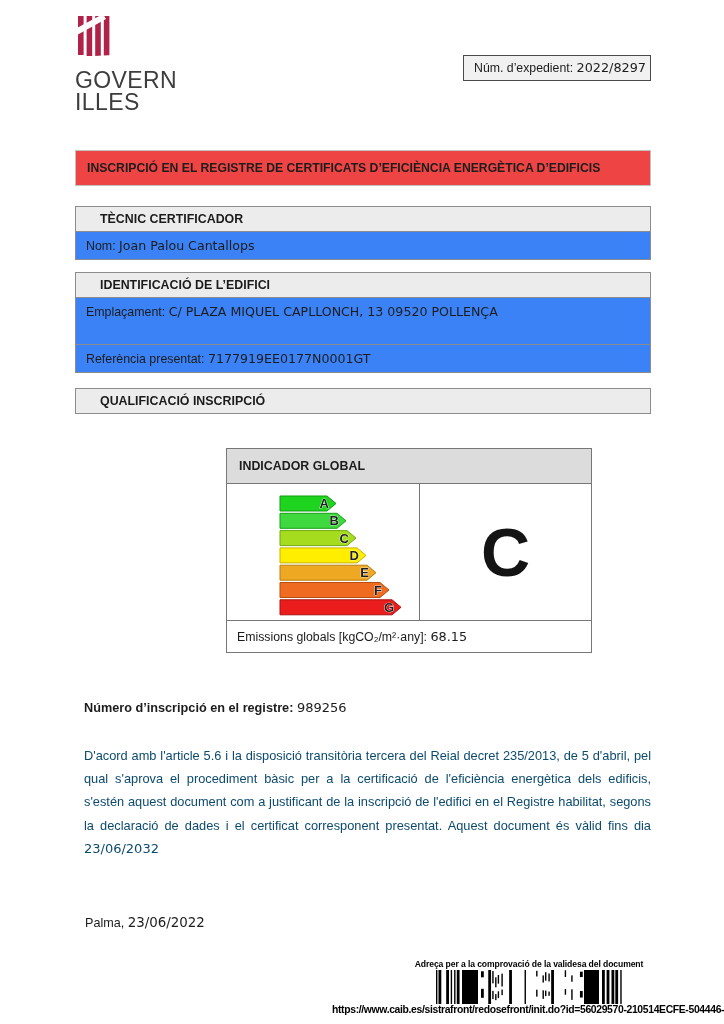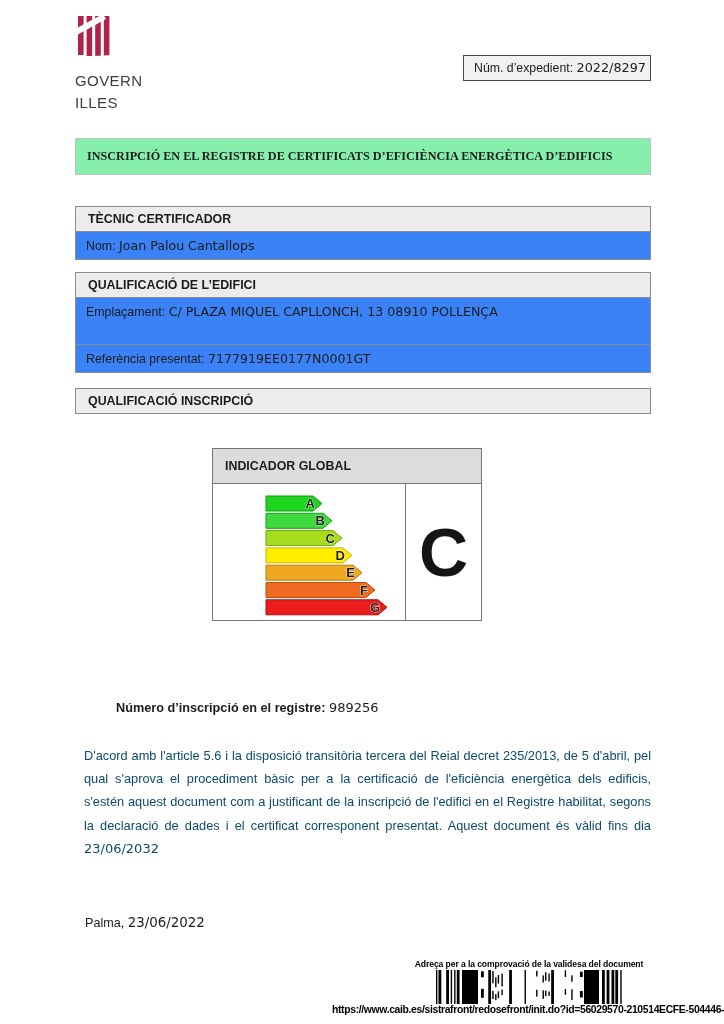--- a/index.html
+++ b/index.html
@@ -8,56 +8,56 @@
     position:relative;
     width:724px; height:1024px;
     font-family:"Liberation Sans", sans-serif;
     color:#1c1c1c;
     overflow:hidden;
   }
   .val { font-family:"DejaVu Sans", sans-serif; }
 
   
   .logo { position:absolute; left:75px; top:14px; }
-  .logo-text { margin-top:8px; font-size:15px; line-height:21.5px; color:#3d3d3d; letter-spacing:0.4px; }
+  .logo-text { margin-top:8px; font-size:23px; line-height:21.5px; color:#3d3d3d; letter-spacing:0.4px; }
   .logo-text .row { white-space:nowrap; }
   .slash-icon { display:inline-block; vertical-align:-6px; margin-left:1px; }
 
   .expedient {
     position:absolute; left:463px; top:55px; width:188px;
     border:1px solid #4a4a4a; background:#f1f1f1;
     padding:4px 10px 5px 10px; font-size:12.3px; white-space:nowrap;
   }
   .expedient .val { font-size:12.8px; }
 
   
   .title-bar {
-    position:absolute; left:75px; top:138px; width:576px;
-    background:#86efac; border:1px solid #c2c2c2;
-    padding:10px 11px; font-weight:bold; font-size:12.2px; color:#1d1d1d;font-family:Liberation Serif, serif;
+    position:absolute; left:75px; top:150px; width:576px;
+    background:#ef4444; border:1px solid #c2c2c2;
+    padding:10px 11px; font-weight:bold; font-size:12.2px; color:#1d1d1d;
   }
 
   
   .section { position:absolute; left:75px; width:576px; }
   .sec-head {
     border:1px solid #8c8c8c; background:#ececec;
-    font-weight:bold; font-size:12.4px; padding:5px 12px; color:#1b1b1b;
+    font-weight:bold; font-size:12.4px; padding:5px 24px; color:#1b1b1b;
   }
   .sec-row {
     border:1px solid #8c8c8c; border-top:none; background:#3b82f6;
     padding:6px 10px; font-size:12.4px;
   }
   .sec-row .val { font-size:12.6px; }
   .sec-tecnic { top:206px; }
   .sec-ident  { top:272px; }
   .sec-qualif { top:388px; }
   .row-tall { min-height:47px; }
 
   
-  .indicator { position:absolute; left:212px; top:448px; width:270px; }
+  .indicator { position:absolute; left:226px; top:448px; width:366px; }
   .ind-head {
     border:1px solid #777; background:#dcdcdc;
     font-weight:bold; font-size:12.4px; padding:10px 12px;
   }
   .ind-body { display:flex; border:1px solid #777; border-top:none; height:137px; background:#fff; }
   .ind-chart { width:192px; padding:11px 0 0 52px; }
   .ind-rating {
     flex:1; border-left:1px solid #777;
     display:flex; align-items:center; justify-content:center;
   }
@@ -67,21 +67,21 @@
     padding:8px 10px; font-size:12.3px;
   }
   .ind-emissions .val { font-size:12.8px; }
   .scale text {
     font-family:"Liberation Sans", sans-serif; font-weight:bold; font-size:13px;
     fill:#1f1f1f; paint-order:stroke; stroke:#ffffff; stroke-width:0.7px;
   }
 
   
   .registre { position:absolute; left:84px; top:700px; font-size:12.7px; }
-  .registre b { font-weight:bold;margin-left:32px; }
+  .registre b { font-weight:bold; }
   .registre .val { font-size:13px; }
   .body-text {
     position:absolute; left:84px; top:744px; width:567px;
     font-size:12.8px; line-height:23.2px; text-align:justify; color:#0c4a6e;
   }
   .body-text .val { font-size:13px; }
 
   .signature { position:absolute; left:85px; top:915px; font-size:12.6px; }
   .signature .date { font-size:13.4px; }
 
@@ -123,24 +123,24 @@
 
 <div class="section sec-tecnic">
   <div class="sec-head">TÈCNIC CERTIFICADOR</div>
   <div class="sec-row">
     <span>Nom:</span>
     <span class="val">Joan Palou Cantallops</span>
   </div>
 </div>
 
 <div class="section sec-ident">
-  <div class="sec-head">QUALIFICACIÓ DE L’EDIFICI</div>
+  <div class="sec-head">IDENTIFICACIÓ DE L’EDIFICI</div>
   <div class="sec-row row-tall">
     <span>Emplaçament:</span>
-    <span class="val">C/ PLAZA MIQUEL CAPLLONCH, 13 08910 POLLENÇA</span>
+    <span class="val">C/ PLAZA MIQUEL CAPLLONCH, 13 09520 POLLENÇA</span>
   </div>
   <div class="sec-row">
     <span>Referència presentat:</span>
     <span class="val">7177919EE0177N0001GT</span>
   </div>
 </div>
 
 <div class="section sec-qualif">
   <div class="sec-head">QUALIFICACIÓ INSCRIPCIÓ</div>
 </div>
@@ -162,20 +162,24 @@
           <text x="90" y="82.2" text-anchor="end">E</text>
           <polygon points="1,87.5 101,87.5 110,95 101,102.5 1,102.5" fill="#ef6b21" stroke="#b94e12" stroke-width="1"></polygon>
           <text x="103" y="99.5" text-anchor="end">F</text>
           <polygon points="1,104.8 113,104.8 122,112.3 113,119.8 1,119.8" fill="#ea1c1c" stroke="#a81111" stroke-width="1"></polygon>
           <text x="115" y="116.8" text-anchor="end">G</text>
         </svg>
     </div>
     <div class="ind-rating">
       <span class="letter">C</span>
     </div>
+  </div>
+  <div class="ind-emissions">
+    <span>Emissions globals [kgCO₂/m²·any]:</span>
+    <span class="val">68.15</span>
   </div>
 </div>
 
 <div class="registre">
   <b>Número d’inscripció en el registre:</b>
   <span class="val">989256</span>
 </div>
 
 <p class="body-text">
   <span>D'acord amb l'article 5.6 i la disposició transitòria tercera del Reial decret 235/2013, de 5 d'abril, pel qual s'aprova el procediment bàsic per a la certificació de l'eficiència energètica dels edificis, s'estén aquest document com a justificant de la inscripció de l'edifici en el Registre habilitat, segons la declaració de dades i el certificat corresponent presentat. Aquest document és vàlid fins dia</span>

